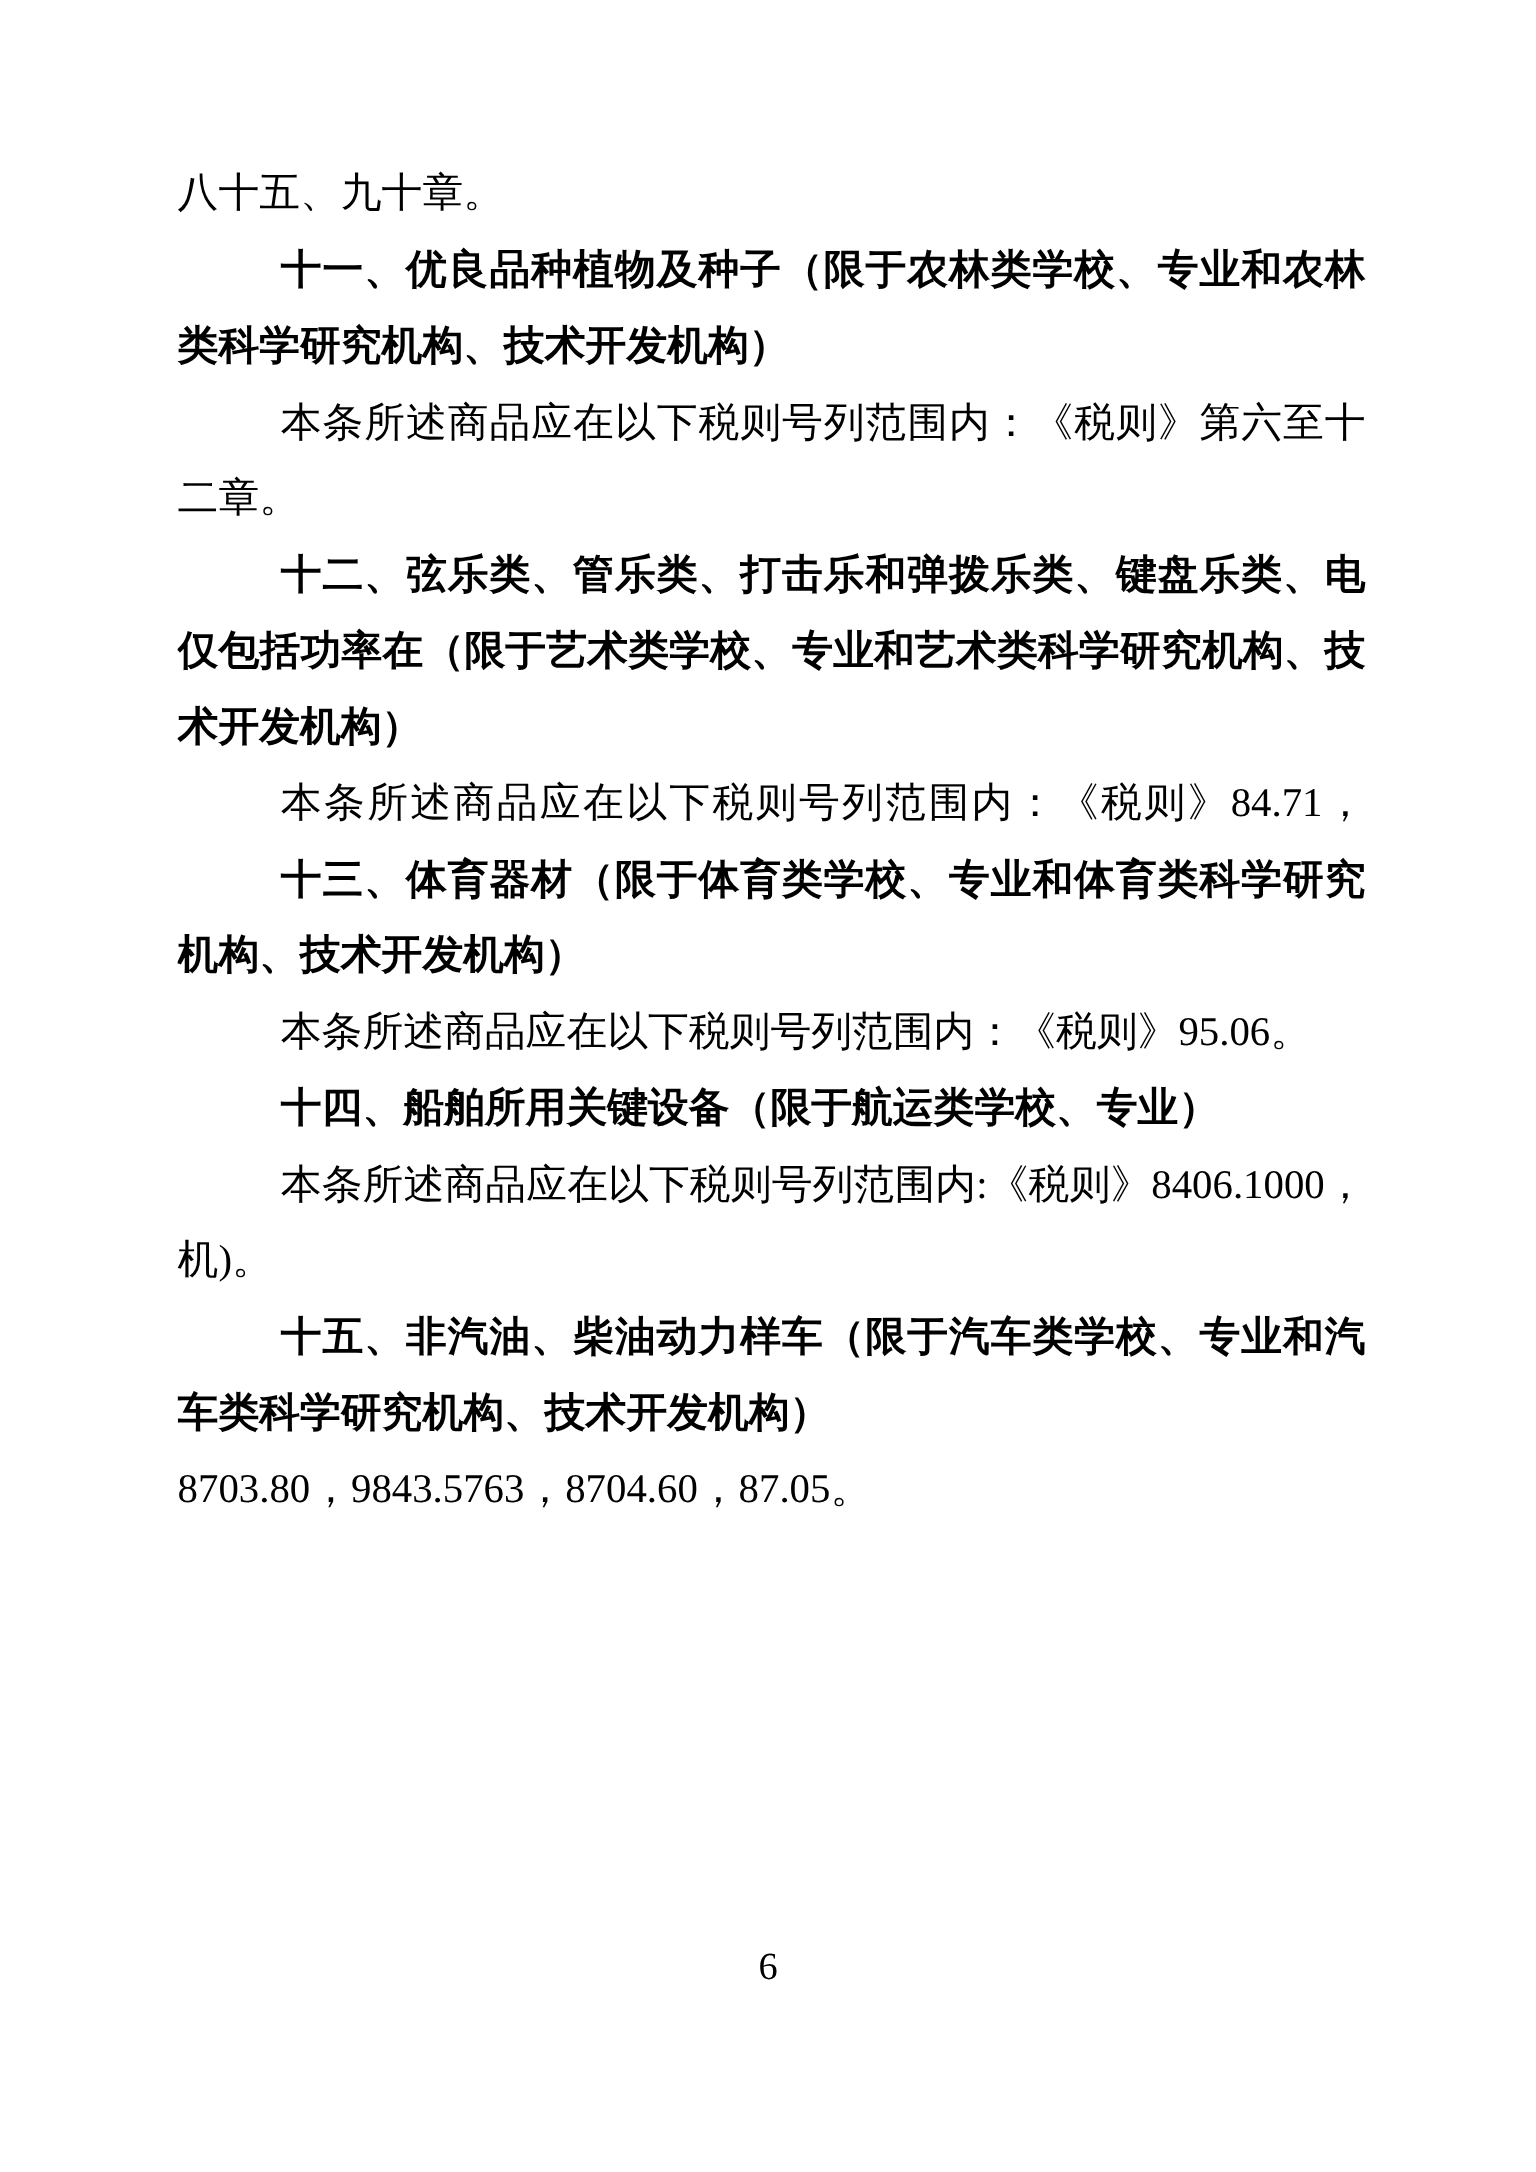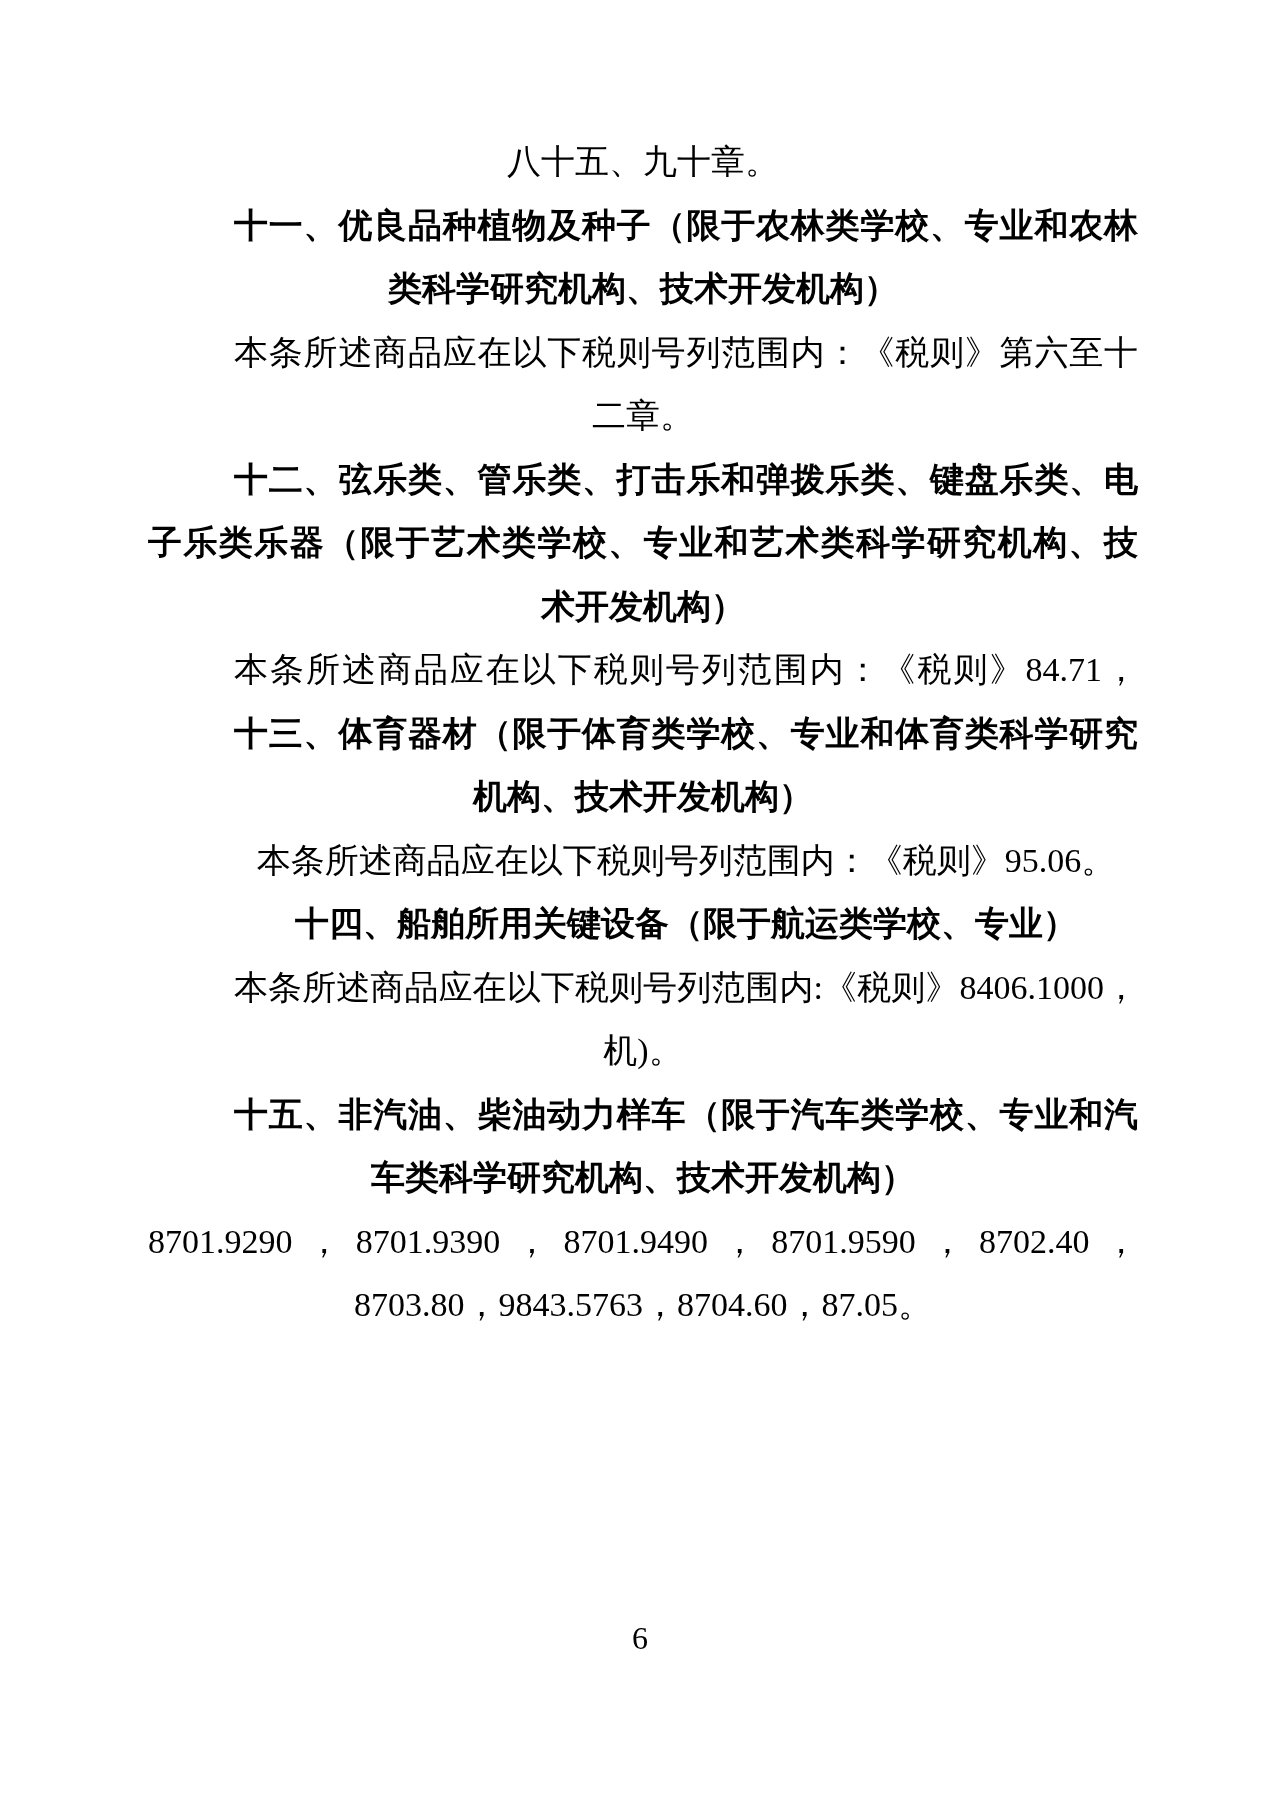--- a/index.html
+++ b/index.html
@@ -19,21 +19,21 @@
     left: 148px;
     top: 130px;
     width: 990px;
   }
   .doc-line {
     height: 63.5px;
     line-height: 63.5px;
     font-size: 34px;
     color: #000000;
     font-family: "Liberation Serif", "DejaVu Serif", serif;
-    text-align: center;
+    text-align: left;
     white-space: normal;
     overflow: hidden;
   }
   .doc-line.heading {
     font-family: Liberation Serif, serif;
     font-weight: 700;
   }
   .doc-line.indent {
     text-indent: 86px;
   }
@@ -59,30 +59,29 @@
 <body>
 
 <div class="page">
   <div class="doc-body" id="doc-body">
       <div class="doc-line">八十五、九十章。</div>
       <div class="doc-line heading indent flush">十一、优良品种植物及种子（限于农林类学校、专业和农林</div>
       <div class="doc-line heading">类科学研究机构、技术开发机构）</div>
       <div class="doc-line indent flush">本条所述商品应在以下税则号列范围内：《税则》第六至十</div>
       <div class="doc-line">二章。</div>
       <div class="doc-line heading indent flush">十二、弦乐类、管乐类、打击乐和弹拨乐类、键盘乐类、电</div>
-      <div class="doc-line heading flush">子乐类乐器（限于艺术类学校、专业和艺术类科学研究机构、技</div>
+      <div class="doc-line heading flush">仅包括功率在（限于艺术类学校、专业和艺术类科学研究机构、技</div>
       <div class="doc-line heading">术开发机构）</div>
       <div class="doc-line indent flush">本条所述商品应在以下税则号列范围内：《税则》84.71，</div>
       <div class="doc-line heading indent flush">十三、体育器材（限于体育类学校、专业和体育类科学研究</div>
       <div class="doc-line heading">机构、技术开发机构）</div>
       <div class="doc-line indent">本条所述商品应在以下税则号列范围内：《税则》95.06。</div>
       <div class="doc-line heading indent">十四、船舶所用关键设备（限于航运类学校、专业）</div>
       <div class="doc-line indent flush">本条所述商品应在以下税则号列范围内:《税则》8406.1000，</div>
       <div class="doc-line">机)。</div>
       <div class="doc-line heading indent flush">十五、非汽油、柴油动力样车（限于汽车类学校、专业和汽</div>
       <div class="doc-line heading">车类科学研究机构、技术开发机构）</div>
-      <div class="doc-line flush">8701.9290，8701.9390，8701.9490，8701.9590，8702.40，</div>
       <div class="doc-line">8703.80，9843.5763，8704.60，87.05。</div>
     </div>
   <div class="page-footer">
     <span class="page-number">6</span>
   </div>
 </div>
 
 </body></html>

